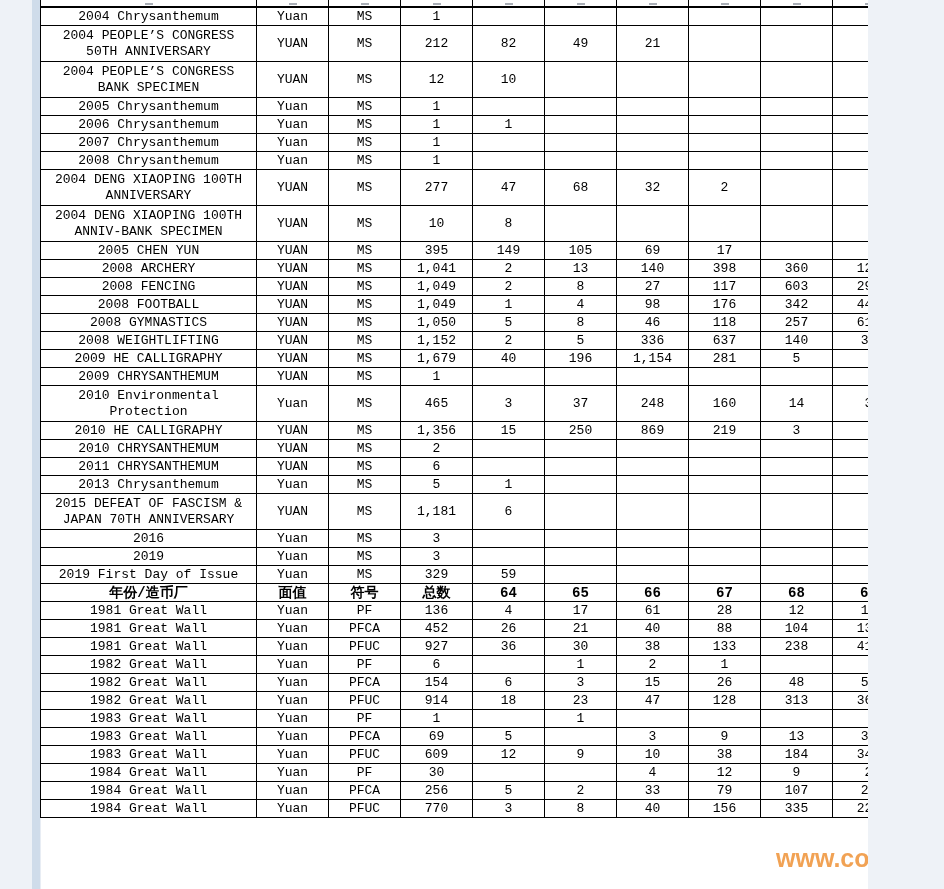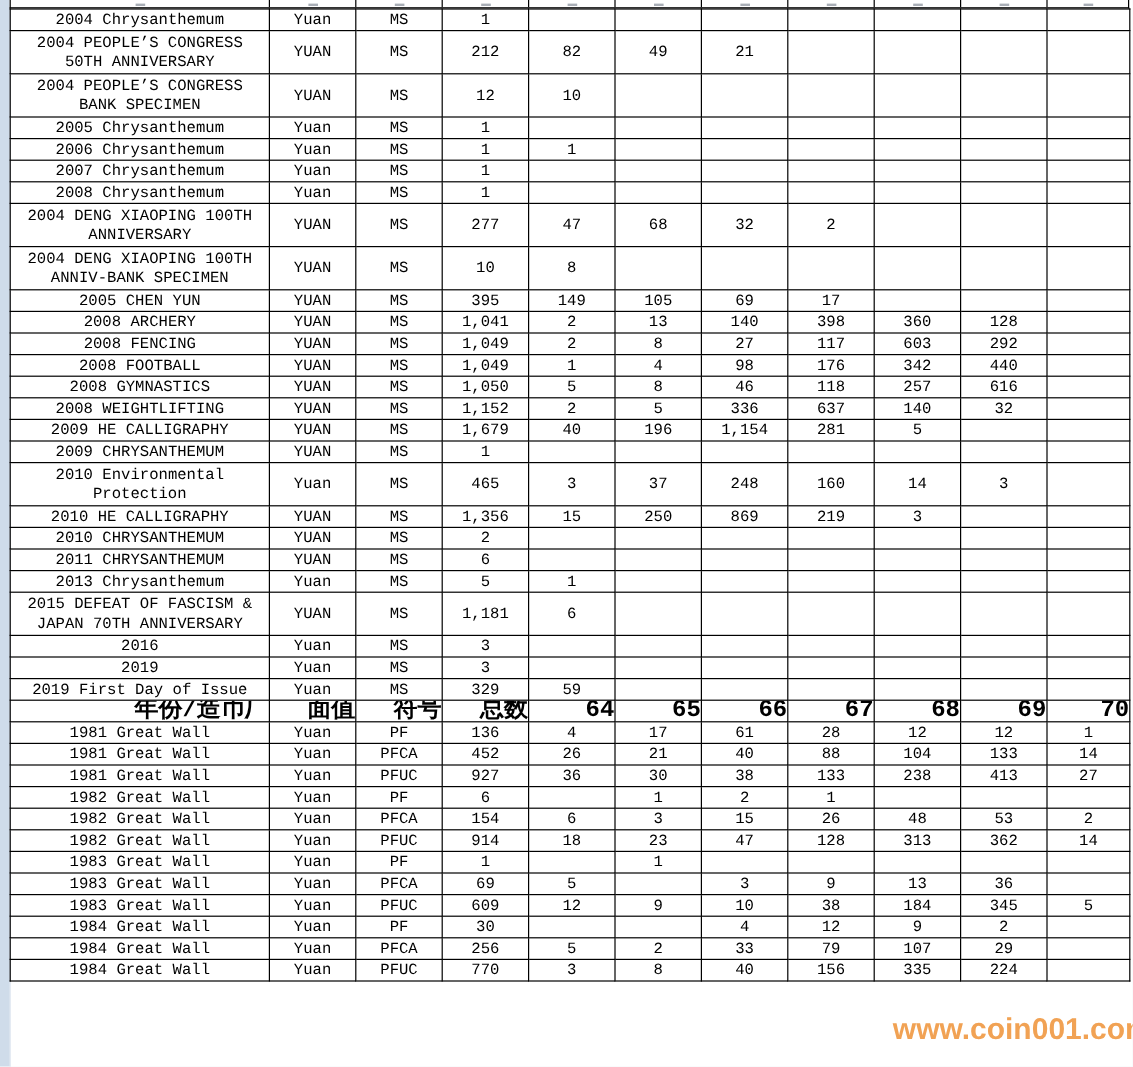--- a/index.html
+++ b/index.html
@@ -2,21 +2,21 @@
 <html><head>
 <meta charset="utf-8">
 <style>
   html,body{margin:0;padding:0;}
   body{
     width:944px;height:889px;
     background:#eef2f7;
     font-family:"Liberation Mono","DejaVu Sans Mono",monospace;
     color:#000;
   }
-  .stage{position:relative;width:944px;height:889px;overflow:hidden;background:#fff;}
+  .stage{position:relative;width:836px;height:889px;overflow:hidden;background:#fff;margin-left:32px;}
   
   .gutter{position:absolute;left:0;top:0;width:8px;height:889px;background:#cfdcea;border-right:1px solid #e8edf4;}
   
   .sliver{
     position:absolute;left:8px;top:0;width:933px;height:7px;
     display:flex;box-sizing:border-box;background:#fff;
     border-left:1px solid #000;border-right:1px solid #000;border-bottom:1px solid #000;
   }
   .sliver .sc{box-sizing:border-box;border-right:1px solid #000;position:relative;flex:0 0 auto;}
   .sliver .sc:last-child{border-right:none;}
@@ -27,21 +27,21 @@
     border-collapse:collapse;table-layout:fixed;
   }
   table.census td{
     border:1px solid #000;
     text-align:center;vertical-align:middle;
     font-size:13px;line-height:16px;
     padding:0;height:17px;overflow:hidden;
     white-space:pre-line;
   }
   tr.tall td{height:35px;}
-  tr.hdr td{font-weight:bold;font-size:20px;text-align:right;}
+  tr.hdr td{font-weight:bold;font-size:14px;}
   .watermark{
     position:absolute;left:744px;top:844px;
     font-family:"Liberation Sans",sans-serif;
     font-weight:bold;font-size:25px;letter-spacing:0;
     mix-blend-mode:multiply;opacity:0.92;
     pointer-events:none;white-space:nowrap;
   }
 </style>
 </head>
 <body>

